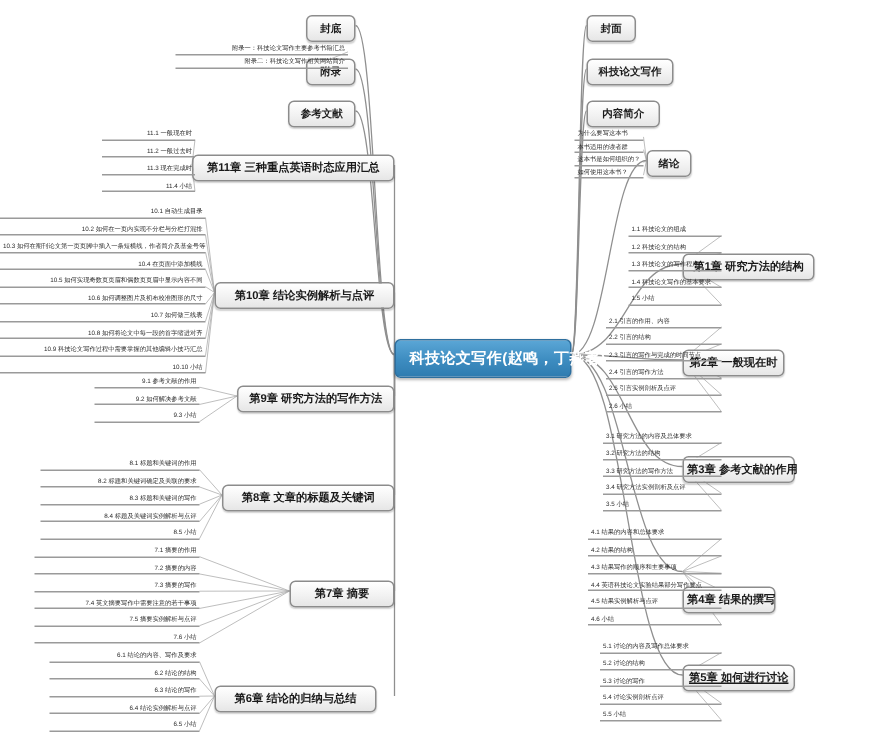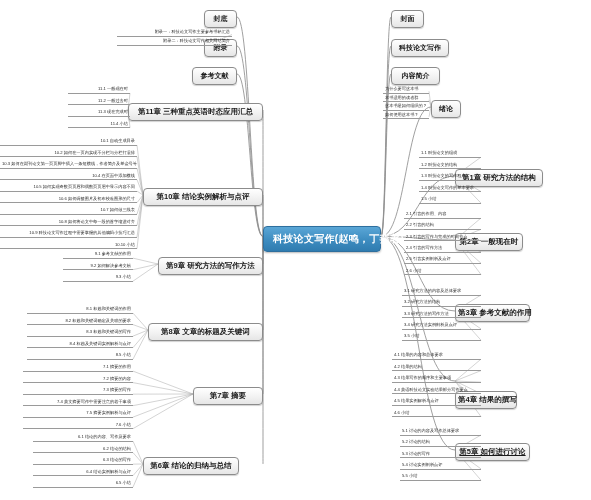--- a/index.html
+++ b/index.html
@@ -207,20 +207,20 @@
       <div class="node leaf l" style="left: 27px; width: 106px; top: 329px;">8.3  标题和关键词的写作</div>
       <div class="node leaf l" style="left: 27px; width: 106px; top: 340.5px;">8.4  标题及关键词实例解析与点评</div>
       <div class="node leaf l" style="left: 27px; width: 106px; top: 352px;">8.5  小结</div>
       <div class="node lvl1" style="left: 193px; width: 70px; top: 386.5px;">第7章   摘要</div>
       <div class="node leaf l" style="left: 23px; width: 110px; top: 364px;">7.1  摘要的作用</div>
       <div class="node leaf l" style="left: 23px; width: 110px; top: 375.5px;">7.2  摘要的内容</div>
       <div class="node leaf l" style="left: 23px; width: 110px; top: 387px;">7.3  摘要的写作</div>
       <div class="node leaf l" style="left: 23px; width: 110px; top: 398.5px;">7.4  英文摘要写作中需要注意的若干事项</div>
       <div class="node leaf l" style="left: 23px; width: 110px; top: 410px;">7.5  摘要实例解析与点评</div>
       <div class="node leaf l" style="left: 23px; width: 110px; top: 421.5px;">7.6  小结</div>
-      <div class="node lvl1" style="left: 143px; width: 96px; top: 456.5px;">第6章   结论的归纳与总结</div>
+      <div class="node lvl1" style="left: 143px; width: 108px; top: 456.5px;">第6章   结论的归纳与总结</div>
       <div class="node leaf l" style="left: 33px; width: 100px; top: 434px;">6.1  结论的内容、写作及要求</div>
       <div class="node leaf l" style="left: 33px; width: 100px; top: 445.5px;">6.2  结论的结构</div>
       <div class="node leaf l" style="left: 33px; width: 100px; top: 457px;">6.3  结论的写作</div>
       <div class="node leaf l" style="left: 33px; width: 100px; top: 468.5px;">6.4  结论实例解析与点评</div>
       <div class="node leaf l" style="left: 33px; width: 100px; top: 480px;">6.5  小结</div>
     </div>
 </div>
 
 </body></html>

